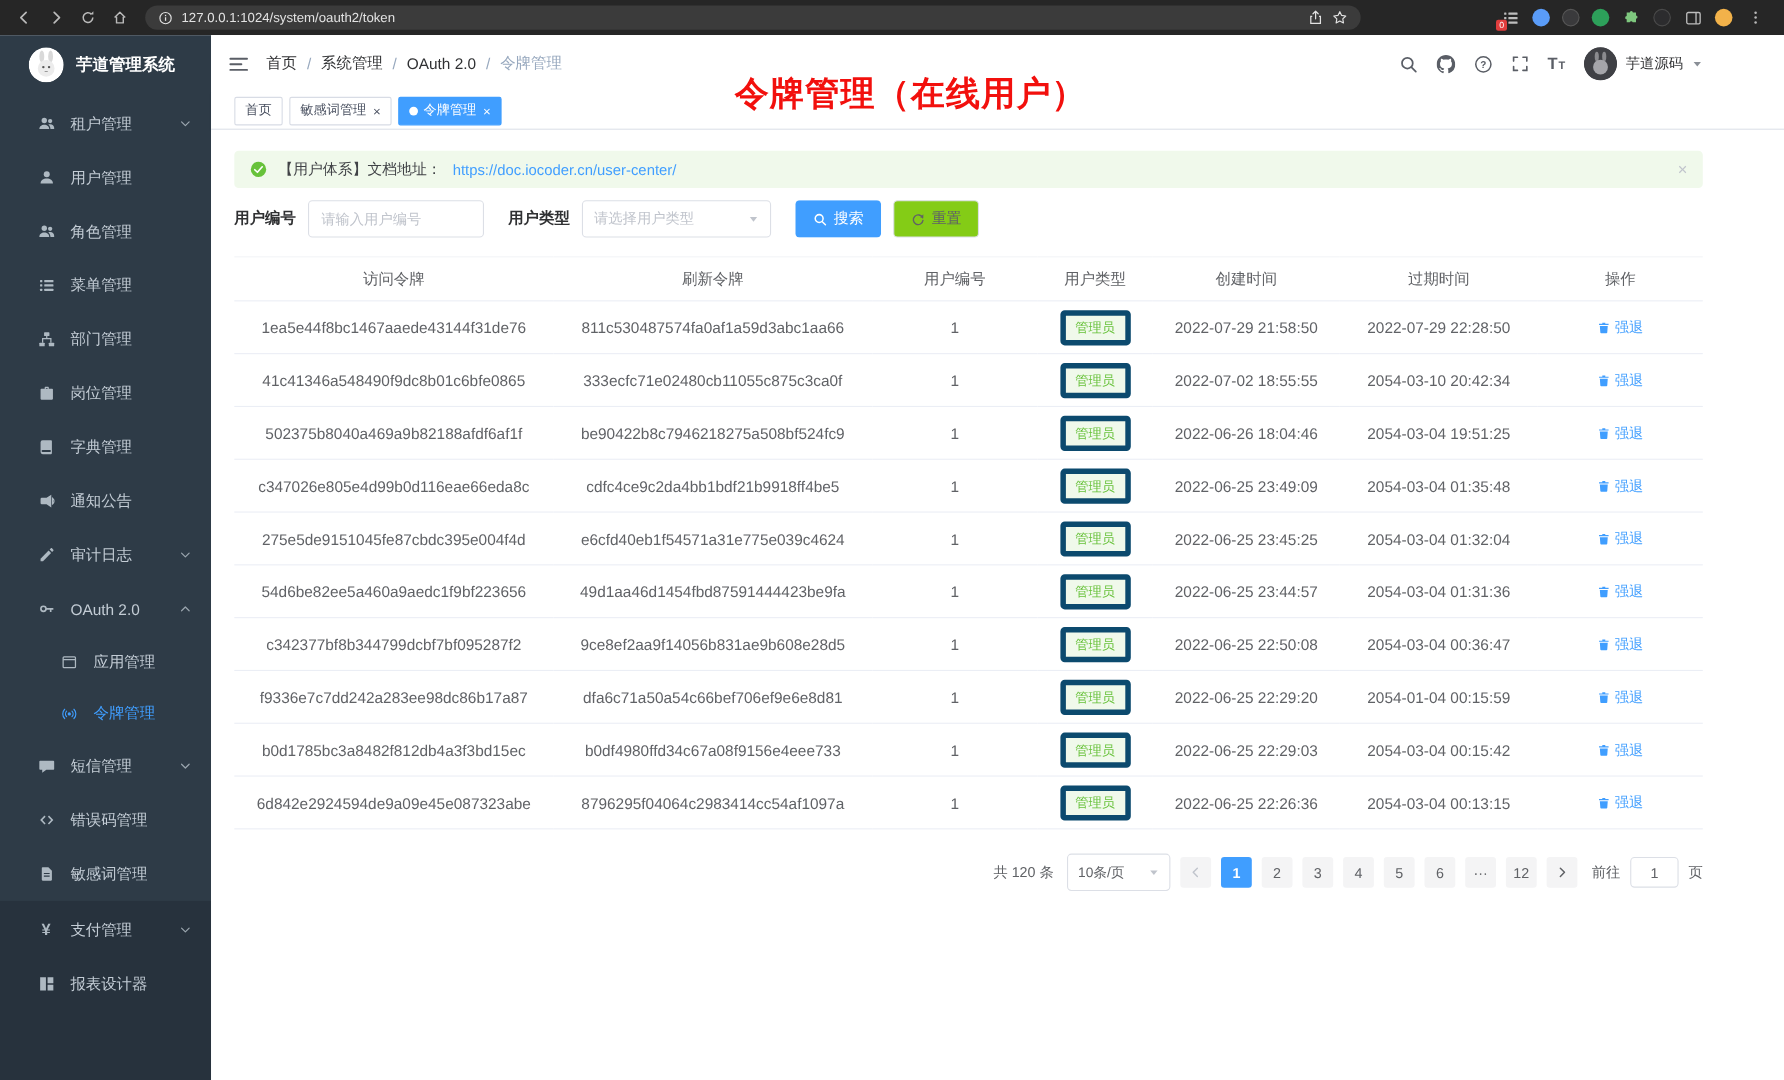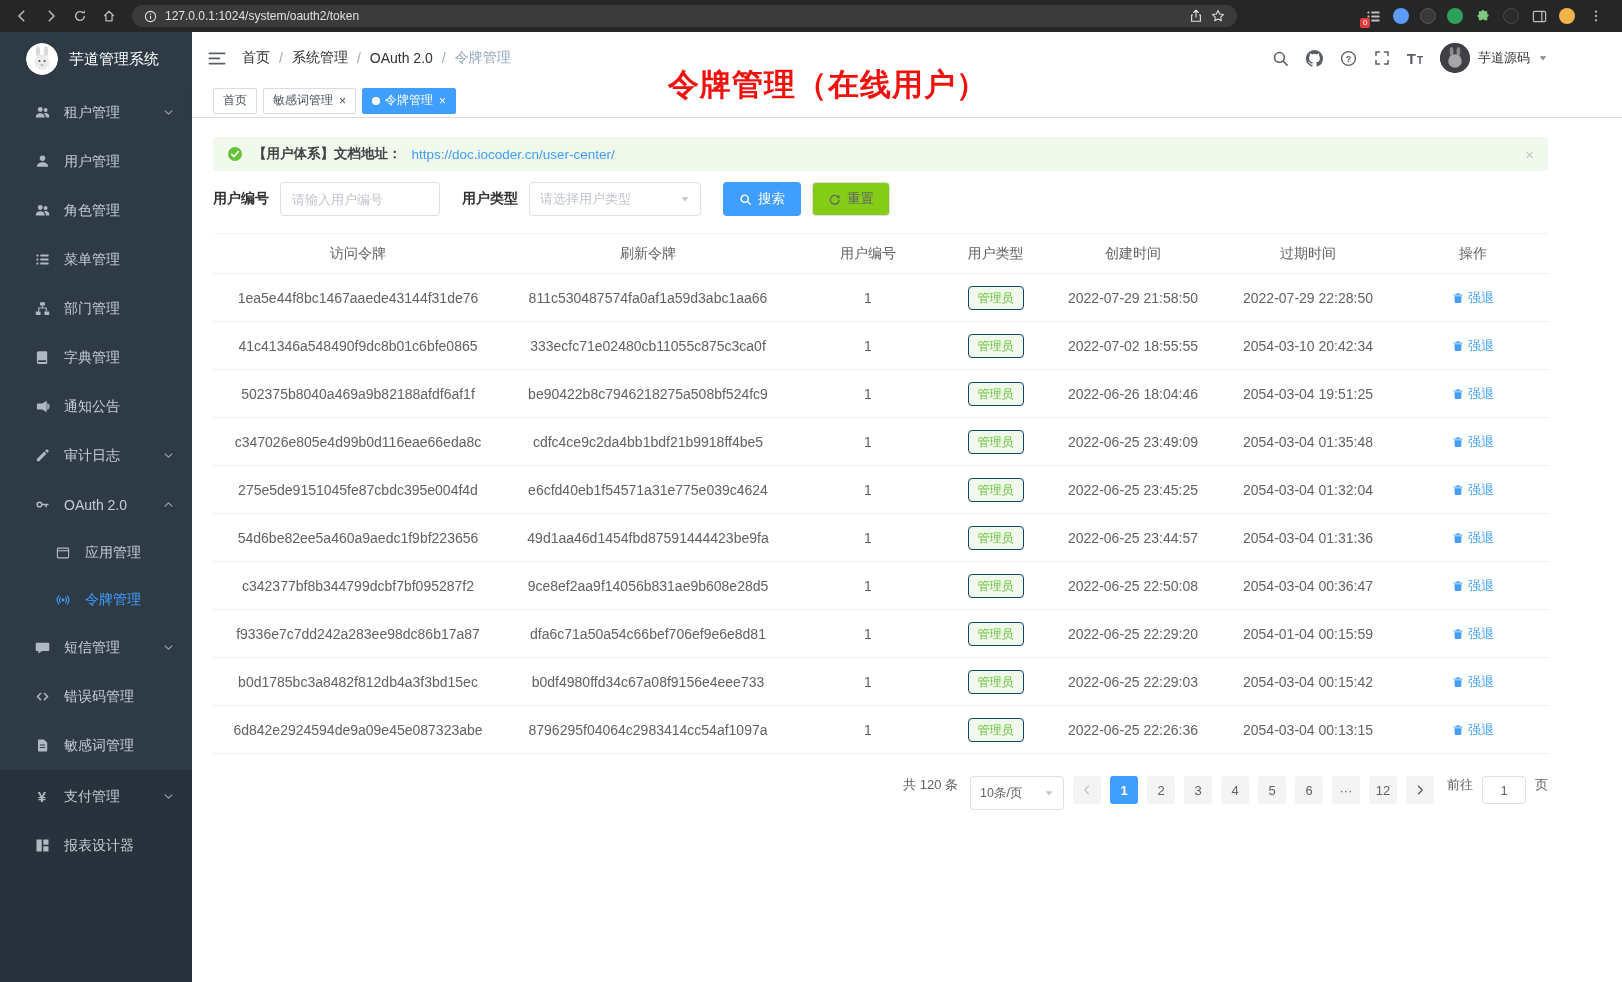--- a/index.html
+++ b/index.html
@@ -20,21 +20,21 @@
   .ext .badge{position:absolute;left:-4px;bottom:-3px;background:#e03d3d;color:#fff;font-size:8px;line-height:1;padding:1px 3px;border-radius:2px;font-style:normal}
   .extdot{width:16px;height:16px;border-radius:50%;display:inline-block;cursor:pointer}
 
   
   .app{display:flex;height:950px}
 
   
   .sidebar{width:192px;background:#2e3b47;color:#c3ccd5;display:flex;flex-direction:column;flex-shrink:0}
   .logo{height:54px;display:flex;align-items:center;gap:11px;padding:0 14px 0 26px}
   .logo-img{width:32px;height:32px;border-radius:50%;overflow:hidden;flex-shrink:0}
-  .logo-title{color:#fff;font-size:15px;font-weight:400;white-space:nowrap}
+  .logo-title{color:#fff;font-size:15px;font-weight:700;white-space:nowrap}
   .sb-menu{padding-top:2px}
   .sb-item{height:49px;display:flex;align-items:center;gap:14px;padding-left:34px;font-size:14px;cursor:pointer;position:relative;white-space:nowrap}
   .sb-item .icon{width:16px;color:#aeb9c2}
   .sb-item.child{padding-left:55px;height:47px}
   .sb-item.active{color:#409eff}
   .sb-item.active .icon{color:#409eff}
   .sb-item .caret{position:absolute;right:16px;color:#9aa5ae}
   .sb-item .caret.up svg{transform:rotate(180deg)}
   .sb-bottom{flex:1;background:#27323d;padding-top:2px}
 
@@ -58,43 +58,43 @@
   .tag-chip{height:26px;display:inline-flex;align-items:center;gap:5px;border:1px solid #d8dce5;border-radius:2px;padding:0 9px;font-size:12px;color:#495060;background:#fff;cursor:pointer;white-space:nowrap}
   .tag-chip .dot{width:8px;height:8px;border-radius:50%;background:#fff;display:none}
   .tag-chip.active{background:#409eff;border-color:#409eff;color:#fff}
   .tag-chip.active .dot{display:inline-block}
   .tag-close{font-size:12px;margin-left:1px;line-height:1}
 
   
   .content{padding:19px 74px 20px 21px;flex:1;background:#fff;position:relative}
   .alert{height:34px;background:#f0f9eb;border-radius:4px;display:flex;align-items:center;gap:10px;padding:0 14px;font-size:13.5px;color:#414347}
   .alert .check{color:#67c23a}
-  .alert .alert-prefix{font-weight:700}
+  .alert .alert-prefix{font-weight:400}
   .alert a{color:#409eff;text-decoration:none;cursor:pointer}
   .alert .close{margin-left:auto;color:#c0c4cc;font-size:15px;cursor:pointer}
 
   .filters{margin-top:11px;display:flex;align-items:center;font-size:14px}
   .f-label{font-weight:700;color:#303133;margin-right:11px;white-space:nowrap}
   .f-input{width:160px;height:34px;border:1px solid #dcdfe6;border-radius:4px;padding:0 11px;font-size:13px;color:#606266;margin-right:22px}
   .f-input::placeholder{color:#c0c4cc}
   .f-select{width:172px;height:34px;border:1px solid #dcdfe6;border-radius:4px;display:flex;align-items:center;justify-content:space-between;padding:0 10px;color:#c0c4cc;font-size:13px;margin-right:22px;cursor:pointer;background:#fff}
   .f-select .caret{color:#c0c4cc}
   .btn{height:34px;border-radius:4px;display:inline-flex;align-items:center;gap:6px;padding:0 15px;font-size:13.5px;cursor:pointer;border:1px solid transparent;white-space:nowrap}
   .btn-primary{background:#409eff;color:#fff;margin-right:11px}
   .btn-plain{background:#84cc16;border-color:#dcdfe6;color:#606266}
 
   
   table.grid{width:100%;border-collapse:collapse;margin-top:17px;font-size:14px;table-layout:fixed}
   .grid th{color:#606266;font-weight:400;height:40px;border-bottom:1px solid #ebeef5;border-top:1px solid #f2f4f7;text-align:center;white-space:nowrap}
   .grid td{color:#606266;height:48px;border-bottom:1px solid #ebeef5;text-align:center;white-space:nowrap;overflow:hidden;text-overflow:ellipsis}
-  .tag-success{display:inline-block;padding:2px 9px;font-size:12px;color:#67c23a;background:#f0f9eb;border:1px solid #0c4a6e;border-radius:4px;line-height:1.5}
+  .tag-success{display:inline-block;padding:2px 9px;font-size:12px;color:#67c23a;background:#f0f9eb;border:5px solid #0c4a6e;border-radius:4px;line-height:1.5}
   .action-link{color:#409eff;font-size:13px;display:inline-flex;align-items:center;gap:4px;cursor:pointer;text-decoration:none}
 
   
-  .pagination{margin-top:22px;display:flex;align-items:flex-start;justify-content:flex-end;gap:9px;font-size:13px;color:#606266}
+  .pagination{margin-top:22px;display:flex;align-items:center;justify-content:flex-end;gap:9px;font-size:13px;color:#606266}
   .pg-total{margin-right:3px;white-space:nowrap}
   .pg-size{width:94px;height:28px;border:1px solid #dcdfe6;border-radius:4px;display:flex;align-items:center;justify-content:space-between;padding:16px 9px;color:#606266;font-size:12.5px;cursor:pointer;background:#fff}
   .pg-size .caret{color:#c0c4cc}
   .pg-pages{display:flex;gap:9px}
   .pg-btn{min-width:28px;height:28px;background:#f4f4f5;border-radius:3px;display:inline-flex;align-items:center;justify-content:center;color:#606266;font-size:13px;padding:0 5px}
   .pg-btn.active{background:#409eff;color:#fff;font-weight:700}
   .pg-btn.prev{color:#c0c4cc}
   .pg-goto-label{margin-left:4px;white-space:nowrap}
   .pg-input{width:44px;height:28px;border:1px solid #dcdfe6;border-radius:4px;text-align:center;font-size:13px;color:#606266}
 
@@ -262,20 +262,28 @@
               <rect x="0.8" y="11.2" width="5.2" height="3.6" rx=".6"></rect>
               <rect x="10" y="11.2" width="5.2" height="3.6" rx=".6"></rect>
               <path d="M7.4 4.8h1.2v2h4v4.4h-1.2V8H4.6v3.2H3.4V6.8h4z"></path>
             </svg>
           </span>
           <span class="sb-label">部门管理</span>
         </div>
         <div class="sb-item">
           <span class="icon ">
             <svg viewBox="0 0 16 16" width="15" height="15" fill="currentColor">
+              <path d="M6 3.6V2.5c0-.5.4-.9.9-.9h2.2c.5 0 .9.4.9.9v1.1h3.2c.5 0 .8.3.8.8v9c0 .5-.3.8-.8.8H2.8c-.5 0-.8-.3-.8-.8v-9c0-.5.3-.8.8-.8zm1.2-.8v.8h1.6v-.8z"></path>
+            </svg>
+          </span>
+          <span class="sb-label">岗位管理</span>
+        </div>
+        <div class="sb-item">
+          <span class="icon ">
+            <svg viewBox="0 0 16 16" width="15" height="15" fill="currentColor">
               <path d="M4 1.2h8.2c.5 0 .8.3.8.8v12c0 .5-.3.8-.8.8H4A2 2 0 0 1 2 12.8V3.2A2 2 0 0 1 4 1.2zm0 9.6a1 1 0 0 0 0 2h7.8v-2z"></path>
             </svg>
           </span>
           <span class="sb-label">字典管理</span>
         </div>
         <div class="sb-item">
           <span class="icon ">
             <svg viewBox="0 0 16 16" width="15" height="15" fill="currentColor">
               <path d="M12.4 1.8v12.4l-4.6-3H3.2A1.2 1.2 0 0 1 2 10V6a1.2 1.2 0 0 1 1.2-1.2h4.6z"></path>
               <path d="M13.6 5.2a3.4 3.4 0 0 1 0 5.6z" fill="none" stroke="currentColor" stroke-width="1.1"></path>

